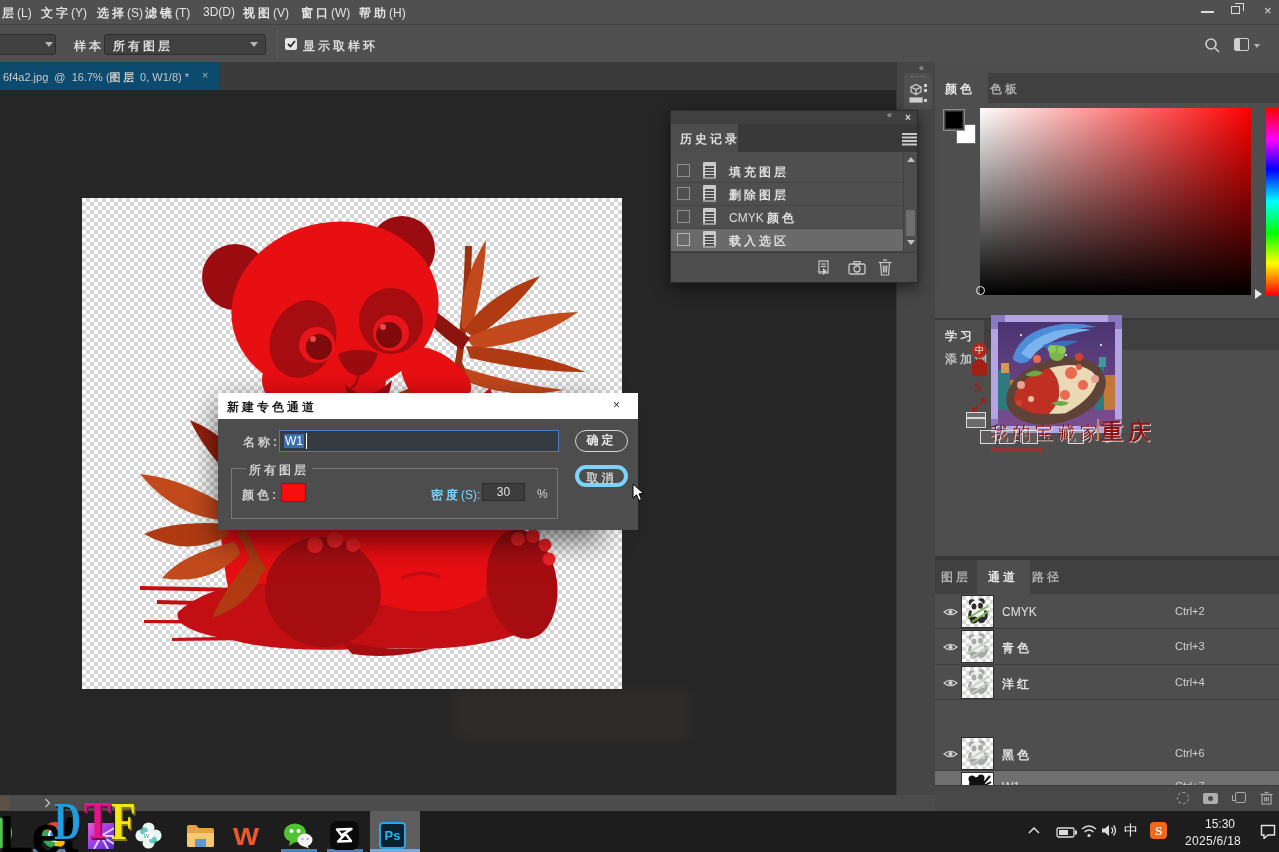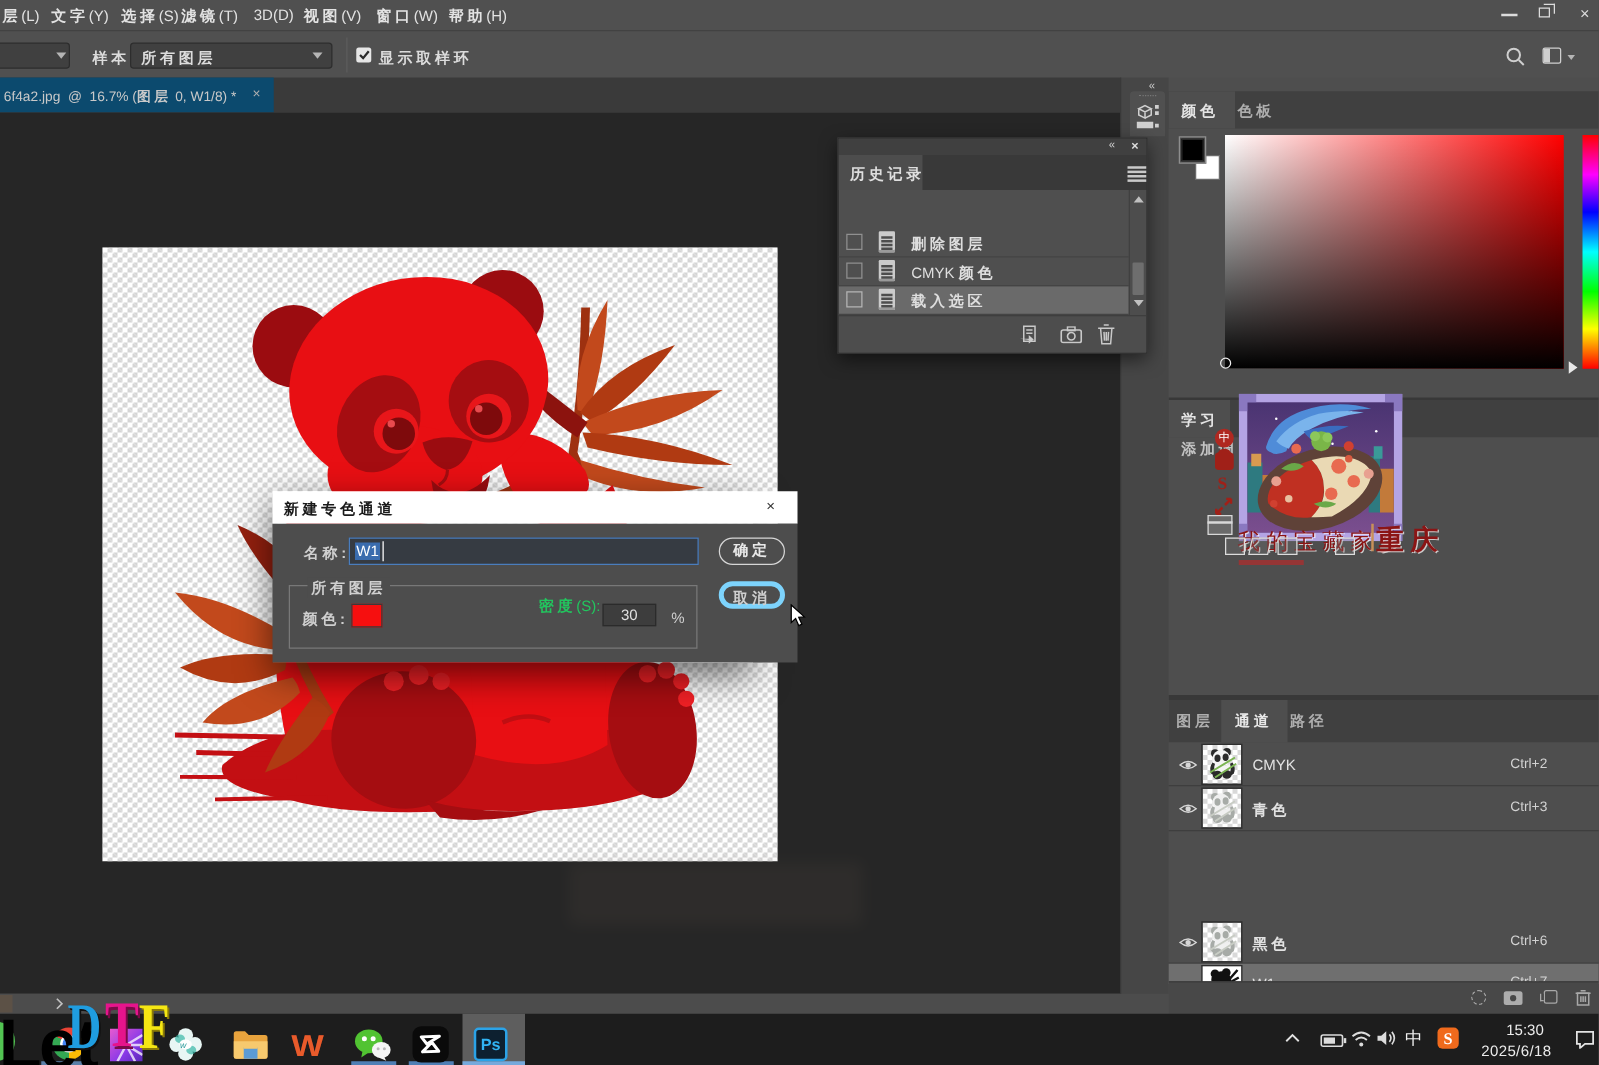--- a/index.html
+++ b/index.html
@@ -3,21 +3,21 @@
 <style>
 *{margin:0;padding:0;box-sizing:border-box}
 html,body{width:1279px;height:852px;overflow:hidden;background:#505050;font-family:"Liberation Sans",sans-serif}
 .abs{position:absolute}
 .cn{letter-spacing:.25em;font-weight:bold}
 body{position:relative}
 .chrow{left:0;width:344px;height:35.4px;border-bottom:1px solid #3e3e3e}
 .chrow .eye{position:absolute;left:8px;top:13px}
 .chrow .thumb{position:absolute;left:27px;top:2px;width:31px;height:31px;outline:1px solid #2e2e2e;overflow:hidden;display:block}
 .chrow .nm{position:absolute;left:67px;top:11px;color:#e2e2e2}
-.chrow .sc{position:absolute;left:240px;top:11px;width:96px;text-align:center;color:#d2d2d2;font-size:11px}
+.chrow .sc{position:absolute;left:240px;top:11px;width:96px;text-align:left;color:#d2d2d2;font-size:11px}
 .hrow{left:0;width:232px;height:23px;border-bottom:1px solid #444}
 .hcb{position:absolute;left:6px;top:4px;width:13px;height:13px;border:1px solid #909090}
 .hdoc{position:absolute;left:32px;top:2px;width:13px;height:17px;background:#cbcbcb;box-shadow:inset 0 -2px 0 #9a9a9a;border-radius:1px}
 .hdoc::after{content:"";position:absolute;left:2px;top:4px;width:9px;height:1.5px;background:#4d4d4d;box-shadow:0 3px 0 #4d4d4d,0 6px 0 #4d4d4d,0 9px 0 #4d4d4d}
 .htx{position:absolute;left:58px;top:4px;color:#dedede}
 </style></head>
 <body>
 
 <div class="abs" id="menubar" style="left:0;top:0;width:1279px;height:25px;background:#505050;border-bottom:1px solid #424242;color:#e2e2e2;font-size:12px">
   <span class="abs" style="left:2px;top:5px"><span class="cn">层</span>(L)</span>
@@ -235,20 +235,31 @@
         <svg class="eye" width="15" height="10" viewBox="0 0 15 10">
           <path d="M1 5 Q7.5 -0.5 14 5 Q7.5 10.5 1 5 Z" fill="none" stroke="#d6d6d6" stroke-width="1.1"></path>
           <circle cx="7.5" cy="5" r="2.1" fill="#d6d6d6"></circle>
         </svg>
         <span class="thumb"><svg width="31" height="31">
             <use href="#mp"></use>
           </svg></span>
         <span class="nm cn">青色</span>
         <span class="sc">Ctrl+3</span>
       </div>
+    <div class="abs chrow" style="top:108.8px">
+        <svg class="eye" width="15" height="10" viewBox="0 0 15 10">
+          <path d="M1 5 Q7.5 -0.5 14 5 Q7.5 10.5 1 5 Z" fill="none" stroke="#d6d6d6" stroke-width="1.1"></path>
+          <circle cx="7.5" cy="5" r="2.1" fill="#d6d6d6"></circle>
+        </svg>
+        <span class="thumb"><svg width="31" height="31">
+            <use href="#mp"></use>
+          </svg></span>
+        <span class="nm cn">洋红</span>
+        <span class="sc">Ctrl+4</span>
+      </div>
     <div class="abs chrow" style="top:179.6px">
         <svg class="eye" width="15" height="10" viewBox="0 0 15 10">
           <path d="M1 5 Q7.5 -0.5 14 5 Q7.5 10.5 1 5 Z" fill="none" stroke="#d6d6d6" stroke-width="1.1"></path>
           <circle cx="7.5" cy="5" r="2.1" fill="#d6d6d6"></circle>
         </svg>
         <span class="thumb"><svg width="31" height="31">
             <use href="#mp"></use>
           </svg></span>
         <span class="nm cn">黑色</span>
         <span class="sc">Ctrl+6</span>
@@ -351,20 +362,25 @@
   <div class="abs" style="left:0px;top:105px;width:20px;height:2px;background:#d8d8d8"></div>
 </div>
 <div class="abs" id="history" style="left:670px;top:110px;width:248px;height:173px;background:#4f4f4f;border:1px solid #2c2c2c;box-shadow:0 5px 14px rgba(0,0,0,.55);font-size:12px">
   <div class="abs" style="left:0;top:0;width:246px;height:13px;background:#404040"></div>
   <span class="abs" style="left:216px;top:-1px;color:#cfcfcf;font-size:9px;letter-spacing:-1px">«</span>
   <span class="abs" style="left:234px;top:1px;color:#dedede;font-size:10px;font-weight:bold">×</span>
   <div class="abs" style="left:0;top:13px;width:246px;height:28px;background:#393939"></div>
   <div class="abs" style="left:0;top:13px;width:67px;height:28px;background:#4d4d4d"></div>
   <span class="abs cn" style="left:9px;top:20px;color:#dedede">历史记录</span>
   <div class="abs" style="left:231px;top:22px;width:15px;height:1.5px;background:#c9c9c9;box-shadow:0 3.5px 0 #c9c9c9,0 7px 0 #c9c9c9,0 10.5px 0 #c9c9c9"></div>
+  <div class="abs hrow" style="top:49px">
+      <span class="hcb"></span>
+      <span class="hdoc"></span>
+      <span class="htx cn">填充图层</span>
+    </div>
   <div class="abs hrow" style="top:72px">
       <span class="hcb"></span>
       <span class="hdoc"></span>
       <span class="htx cn">删除图层</span>
     </div>
   <div class="abs hrow" style="top:118px;background:#6a6a6a">
       <span class="hcb" style="border-color:#b5b5b5"></span>
       <span class="hdoc"></span>
       <span class="htx cn">载入选区</span>
     </div>
@@ -414,21 +430,21 @@
     <div class="abs" style="left:61px;top:11px;width:280px;height:22px;background:#363b42;border:1px solid #4a7dbd">
       <span style="position:absolute;left:4px;top:3px;background:#3a6cae;color:#fff;padding:0 1px">W1</span>
       <div style="position:absolute;left:26px;top:2px;width:1px;height:16px;background:#fff"></div>
     </div>
     <div class="abs" style="left:357px;top:11px;width:53px;height:22px;border:1px solid #d6d6d6;border-radius:11px;color:#e8e8e8;text-align:center;line-height:19px"><span class="cn">确定</span></div>
     <div class="abs" style="left:357px;top:46px;width:53px;height:22px;border:4px solid #7dd3fc;border-radius:11px;color:#cfcfcf;text-align:center;line-height:19px"><span class="cn">取消</span></div>
     <div class="abs" style="left:13px;top:49px;width:327px;height:51px;border:1px solid #787878"></div>
     <span class="abs cn" style="left:28px;top:43px;color:#cfcfcf;background:#4d4d4d;padding:0 3px">所有图层</span>
     <span class="abs cn" style="left:24px;top:68px;color:#cfcfcf">颜色:</span>
     <div class="abs" style="left:63px;top:64px;width:25px;height:19px;background:#f60f0f;border:1px solid #3a3a3a"></div>
-    <span class="abs" style="left:213px;top:58px;color:#22c55e"><span class="cn">密度</span>(S):</span>
+    <span class="abs" style="left:213px;top:68px;color:#7dd3fc"><span class="cn">密度</span>(S):</span>
     <div class="abs" style="left:264px;top:64px;width:43px;height:18px;background:#3d3d3d;border:1px solid #2b2b2b;color:#e0e0e0;text-align:center;line-height:17px">30</div>
     <span class="abs" style="left:319px;top:68px;color:#cfcfcf">%</span>
   </div>
   <svg class="abs" style="left:414px;top:90px" width="13" height="19" viewBox="0 0 13 19">
       <path d="M1 1 L1 15 L4.5 11.8 L7 17.5 L9.5 16.3 L7 10.8 L11.5 10.5 Z" fill="#fff" stroke="#000" stroke-width="1"></path>
     </svg>
 </div>
 
 <div class="abs" id="taskbar" style="left:0;top:811px;width:1279px;height:41px;background:#1d1d1d">
   <div class="abs" style="left:370px;top:0;width:50px;height:41px;background:#5e5e5e"></div>

